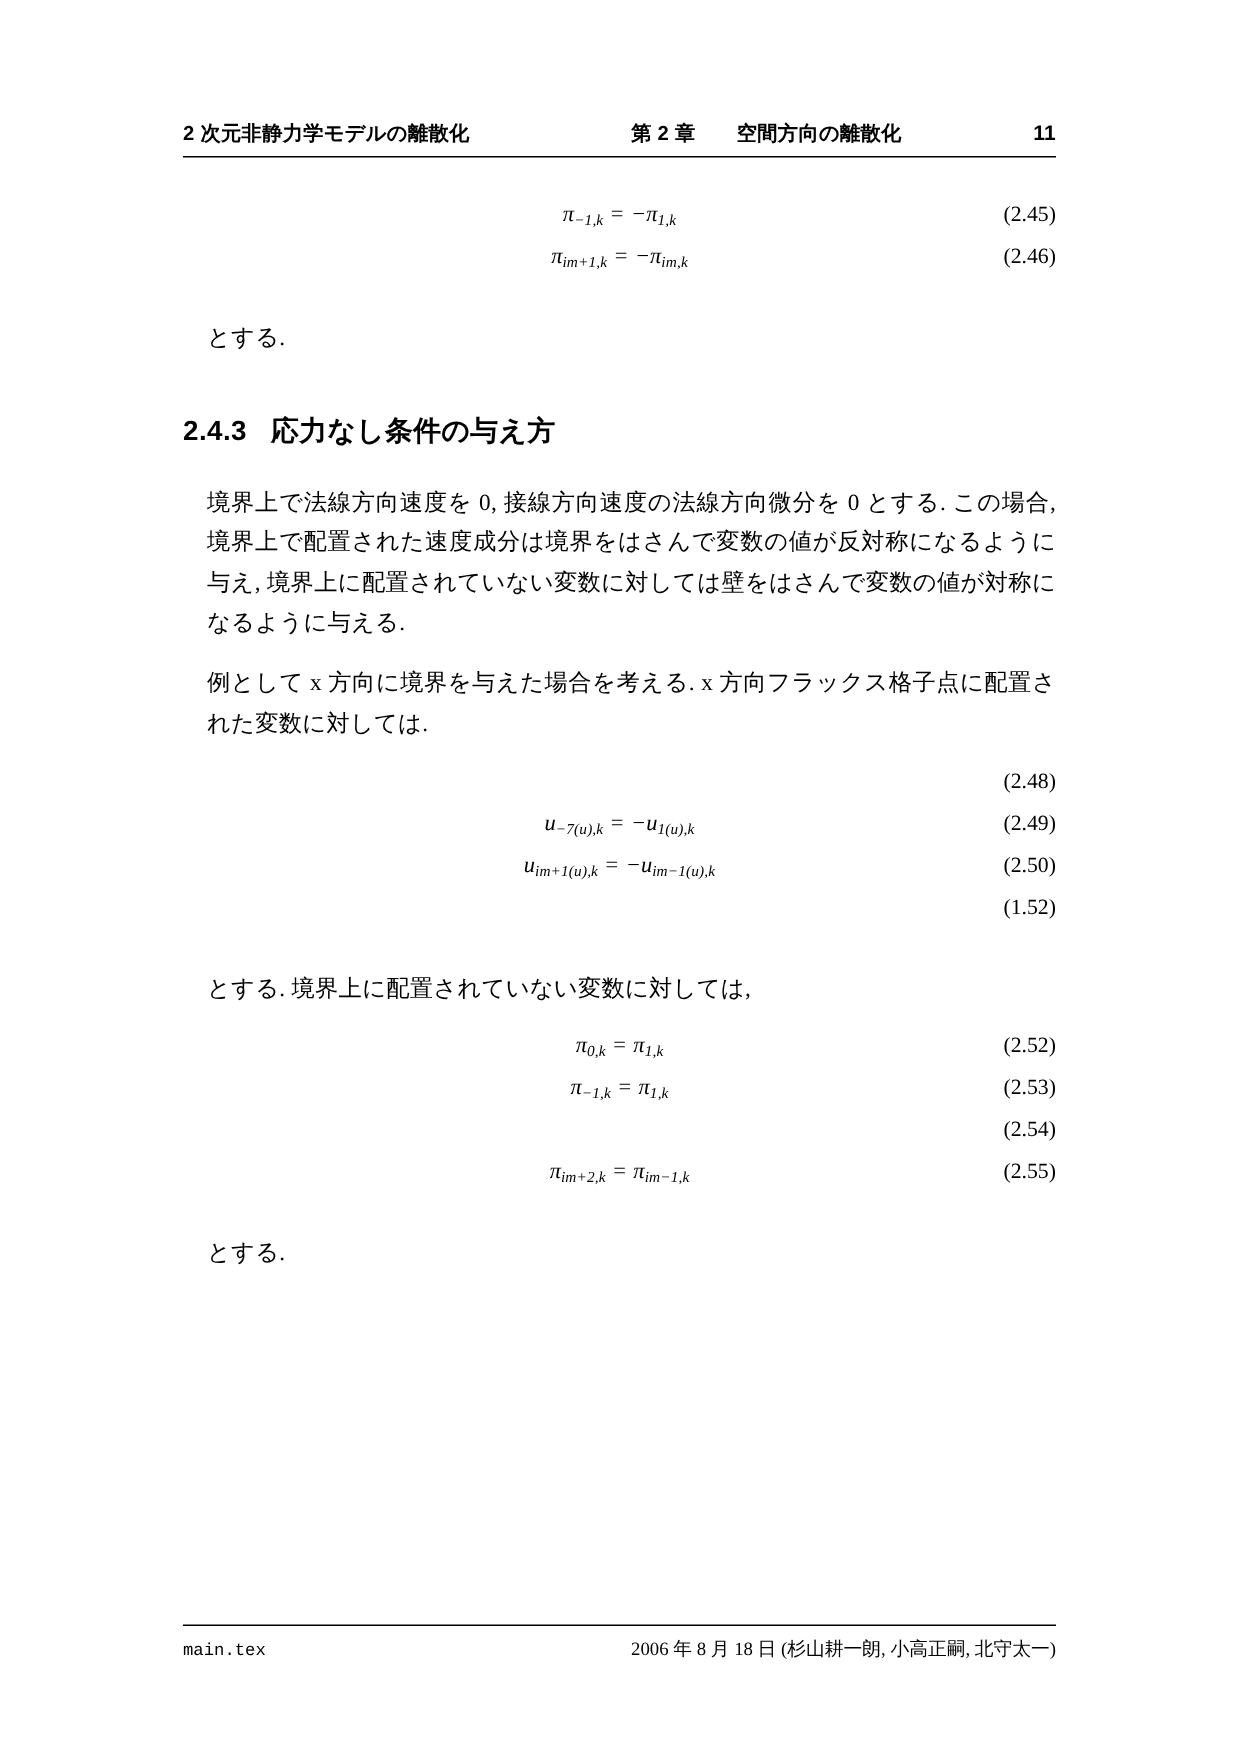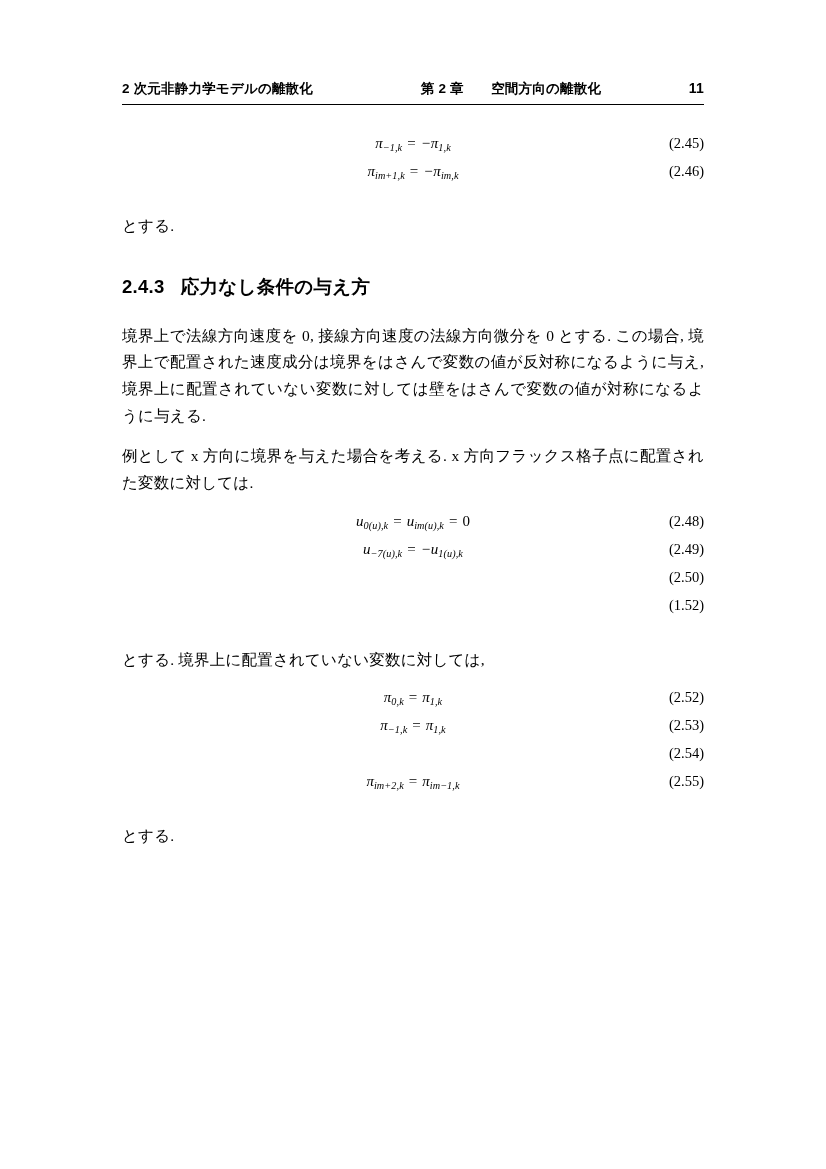--- a/index.html
+++ b/index.html
@@ -82,21 +82,21 @@
     font-family: Liberation Serif, serif;
   }
   .opeq { font-style: normal; padding: 0 5px; }
   .num { font-style: normal; }
 
   
   p.body {
     font-family: "Liberation Serif", serif;
     font-size: 15.5px;
     line-height: 1.72;
-    margin: 0 0 0 0;
+    margin: 0 0 0 16px;
     text-align: justify;
     letter-spacing: 0.2px;
   }
   .gap-sm { height: 14px; }
   .gap-md { height: 22px; }
 
   h3.section {
     font-family: "Liberation Sans", sans-serif;
     font-weight: bold;
     font-size: 18.5px;
@@ -172,34 +172,34 @@
 
     <div class="gap-sm"></div>
 
     <p class="body">例として x 方向に境界を与えた場合を考える. x 方向フラックス格子点に配置された変数に対しては.</p>
 
     <div class="gap-sm"></div>
 
     <div class="eqgroup">
 
       <div class="eq-row">
-        <div class="eq-body">
-          <span class="mi">u</span><span class="sub">0(u),k</span><span class="opeq">=</span><span class="mi">u</span><span class="sub">im(u),k</span><span class="opeq">=</span><span class="num">0</span>
-        </div>
         <div class="eq-tag">(2.48)</div>
       </div>
 
       <div class="eq-row">
         <div class="eq-body">
           <span class="mi">u</span><span class="sub">−7(u),k</span><span class="opeq">=</span><span class="mi">−u</span><span class="sub">1(u),k</span>
         </div>
         <div class="eq-tag">(2.49)</div>
       </div>
 
       <div class="eq-row">
+        <div class="eq-body">
+          <span class="mi">u</span><span class="sub">im+1(u),k</span><span class="opeq">=</span><span class="mi">−u</span><span class="sub">im−1(u),k</span>
+        </div>
         <div class="eq-tag">(2.50)</div>
       </div>
 
       <div class="eq-row">
         <div class="eq-tag">(1.52)</div>
       </div>
 
     </div>
 
     <div class="gap-md"></div>
@@ -236,14 +236,21 @@
       </div>
 
     </div>
 
     <div class="gap-md"></div>
 
     <p class="body">とする.</p>
 
   </div>
 
+  <div class="footer-wrap">
+    <hr class="footer-rule">
+    <div class="footer">
+      <span class="fleft">main.tex</span>
+      <span class="fright">2006 年 8 月 18 日 (杉山耕一朗, 小高正嗣, 北守太一)</span>
+    </div>
+  </div>
 
 </div>
 
 </body></html>

